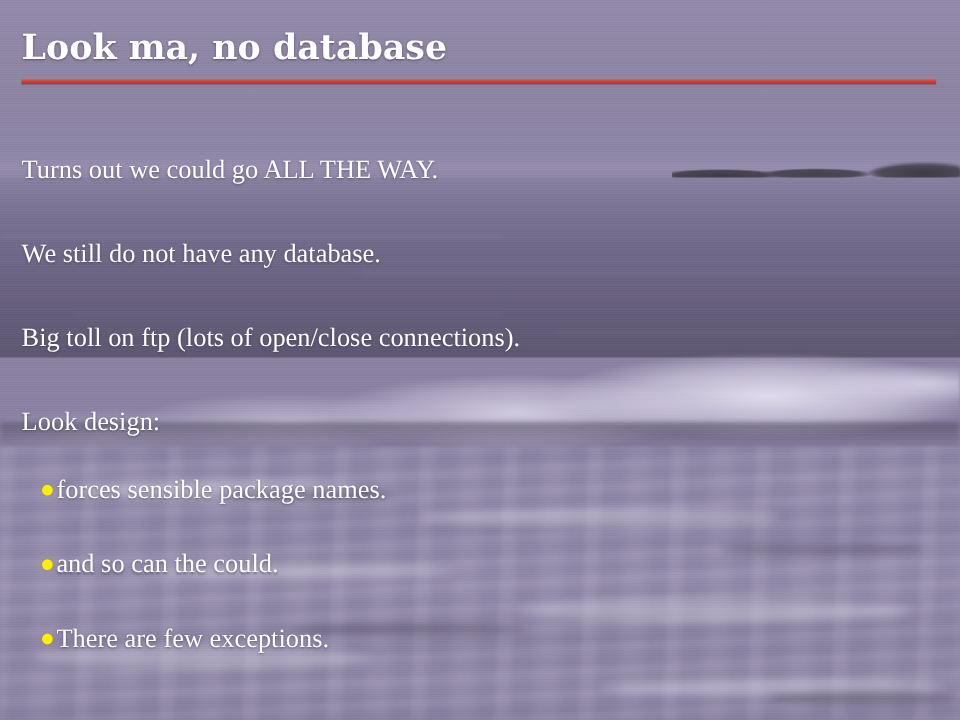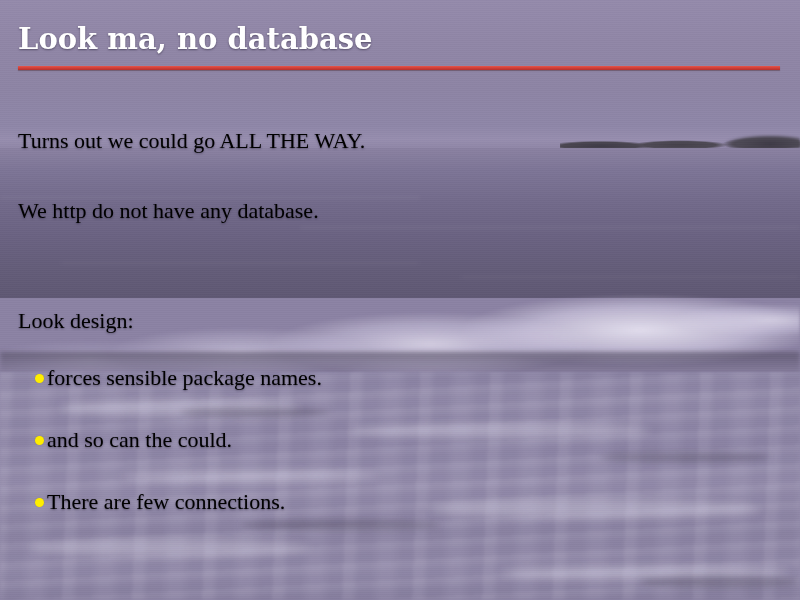--- a/index.html
+++ b/index.html
@@ -177,21 +177,21 @@
     width: 762px;
     height: 4px;
     background: linear-gradient(to bottom, #e2574c 0%, #d8453c 35%, #b4302c 100%);
     box-shadow: 0 1px 1px rgba(60,20,20,0.35);
   }
   .body-block {
     position: absolute;
     left: 16px;
     top: 126px;
     width: 770px;
-    color: #000000;
+    color: #ffffff;
     font-size: 22px;
     line-height: 30px;
     text-shadow: 0 1px 2px rgba(45,38,62,0.5);
   }
   .para {
     margin: 0;
     white-space: nowrap;
   }
   .spacer-lg { height: 40px; }
 
@@ -257,37 +257,38 @@
 
     <div class="slide-title">Look ma, no database</div>
 
     <div class="title-rule"></div>
 
     <div class="body-block">
 
       <p class="para">Turns out we could go ALL THE WAY.</p>
       <div class="spacer-lg"></div>
 
-      <p class="para">We http do not have any database.</p>
+      <p class="para">We still do not have any database.</p>
       <div class="spacer-lg"></div>
 
+      <p class="para">Big toll on ftp (lots of open/close connections).</p>
       <div class="spacer-lg"></div>
 
       <p class="para">Look design:</p>
 
       <ul class="bullet-list">
         <li class="bullet-item">
           <span class="bullet-dot"></span>
           <span>forces sensible package names.</span>
         </li>
         <li class="bullet-item">
           <span class="bullet-dot"></span>
           <span>and so can the could.</span>
         </li>
         <li class="bullet-item">
           <span class="bullet-dot"></span>
-          <span>There are few connections.</span>
+          <span>There are few exceptions.</span>
         </li>
       </ul>
 
     </div>
   </div>
 </div>
 
 </body></html>

